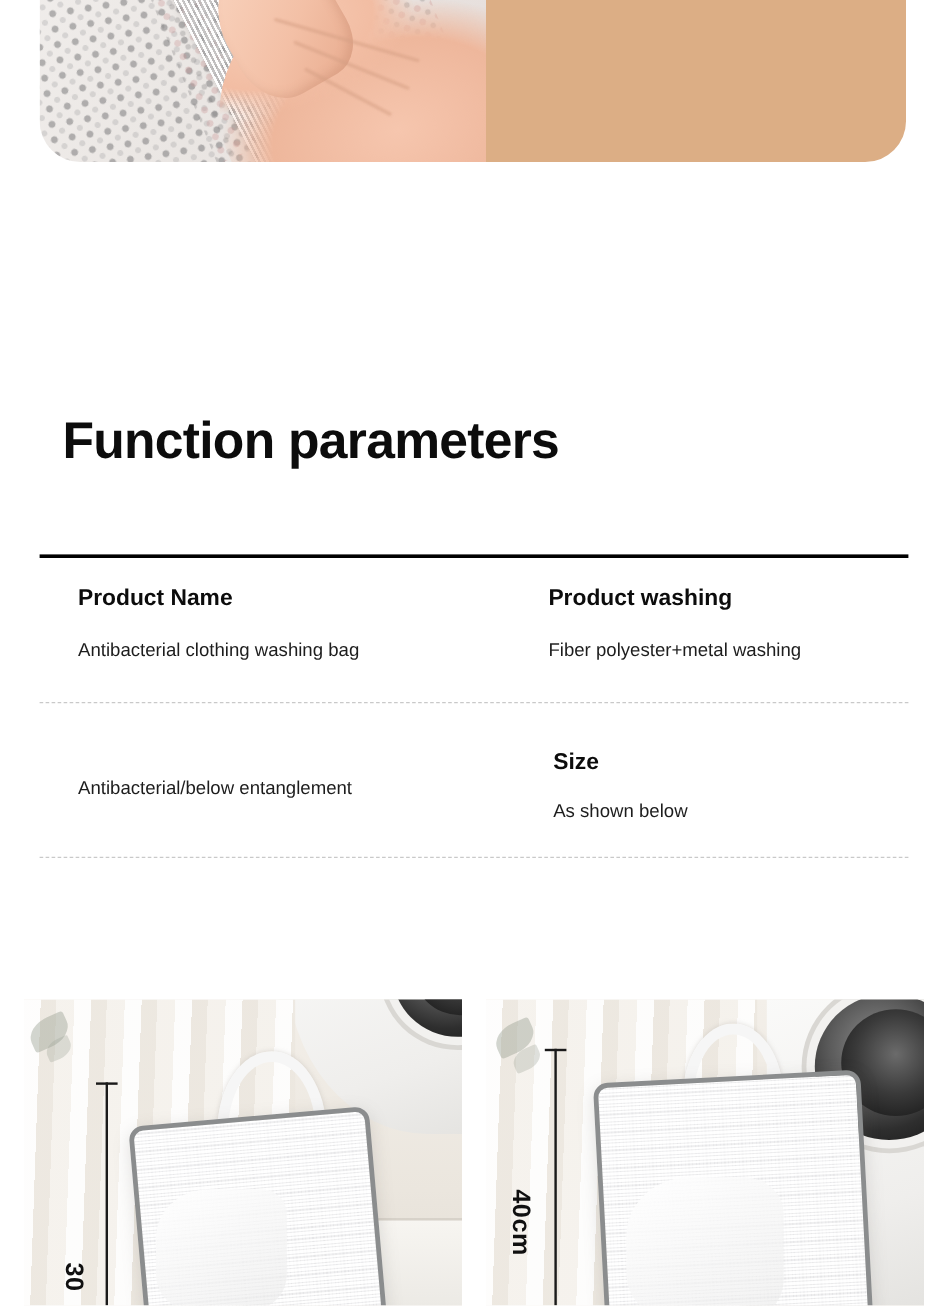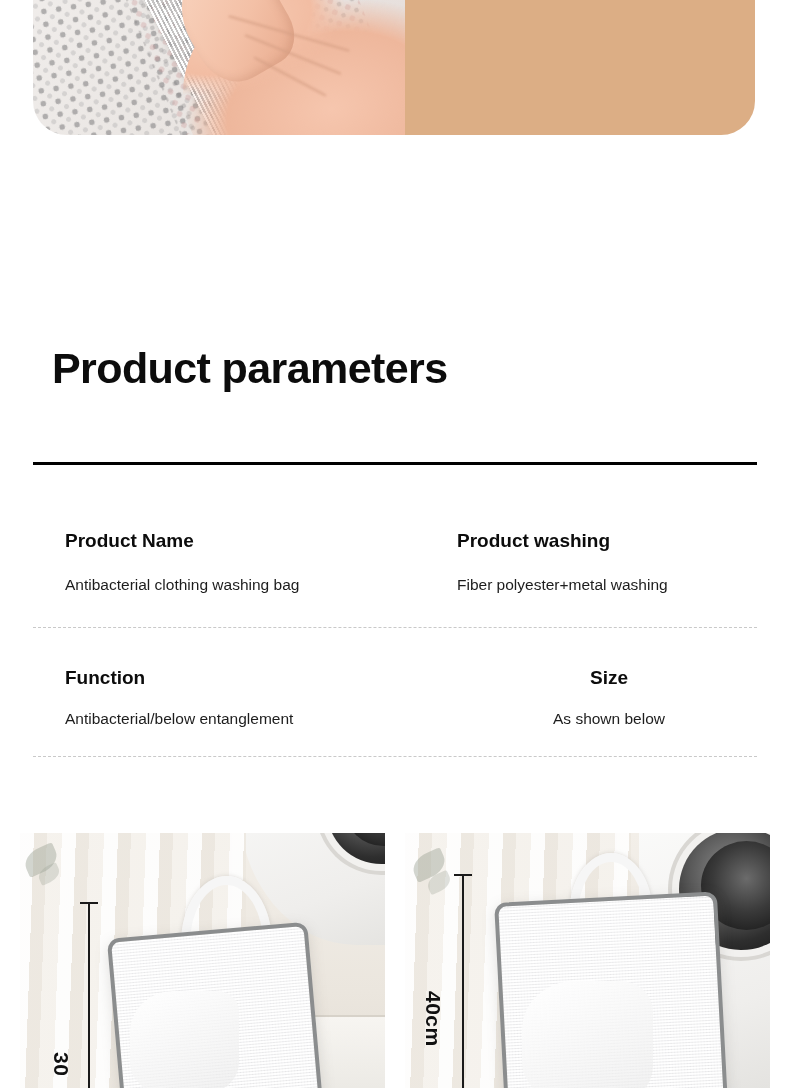--- a/index.html
+++ b/index.html
@@ -163,21 +163,21 @@
     background: #000000;
     width: 100%;
   }
   .rule-dashed {
     height: 0;
     border-top: 1px dashed #c9c9c9;
     width: 100%;
   }
   .param-row {
     display: flex;
-    padding-top: 66px;
+    padding-top: 24px;
     padding-bottom: 34px;
   }
   .param-cell {
     box-sizing: border-box;
   }
   .param-cell.first { width: 412px; padding-left: 32px; }
   .param-cell.second { width: 312px; padding-left: 12px; }
   .param-key {
     font-size: 19px;
     font-weight: bold;
@@ -185,21 +185,21 @@
     line-height: 1;
   }
   .param-val {
     margin-top: 27px;
     font-size: 15.5px;
     font-weight: normal;
     color: #1d1d1d;
     line-height: 1;
   }
   .param-row.r2 { padding-top: 40px; padding-bottom: 30px; }
-  .param-row.r2 .param-cell.second { padding-left: 16px; text-align: center; }
+  .param-row.r2 .param-cell.second { padding-left: 16px; }
   .param-row.r2 .param-val { margin-top: 24px; }
 
   
   .gallery {
     position: absolute;
     left: 20px;
     top: 833px;
     width: 750px;
     height: 255px;
     display: flex;
@@ -323,42 +323,41 @@
     <div class="hand"></div>
     <div class="finger"></div>
 
     <div class="palm-crease"></div>
     <div class="palm-crease c2"></div>
     <div class="palm-crease c3"></div>
   </div>
   <div class="hero-panel"></div>
 </div>
 
-<div class="page-title">Product parameters</div>
+<div class="page-title">Function parameters</div>
 
 <div class="param-table">
 
   <div class="rule-solid"></div>
 
   <div class="param-row r1">
     <div class="param-cell first">
       <div class="param-key">Product Name</div>
       <div class="param-val">Antibacterial clothing washing bag</div>
     </div>
     <div class="param-cell second">
       <div class="param-key">Product washing</div>
       <div class="param-val">Fiber polyester+metal washing</div>
     </div>
   </div>
 
   <div class="rule-dashed"></div>
 
   <div class="param-row r2">
     <div class="param-cell first">
-      <div class="param-key">Function</div>
       <div class="param-val">Antibacterial/below entanglement</div>
     </div>
     <div class="param-cell second">
       <div class="param-key">Size</div>
       <div class="param-val">As shown below</div>
     </div>
   </div>
 
   <div class="rule-dashed"></div>
 </div>

